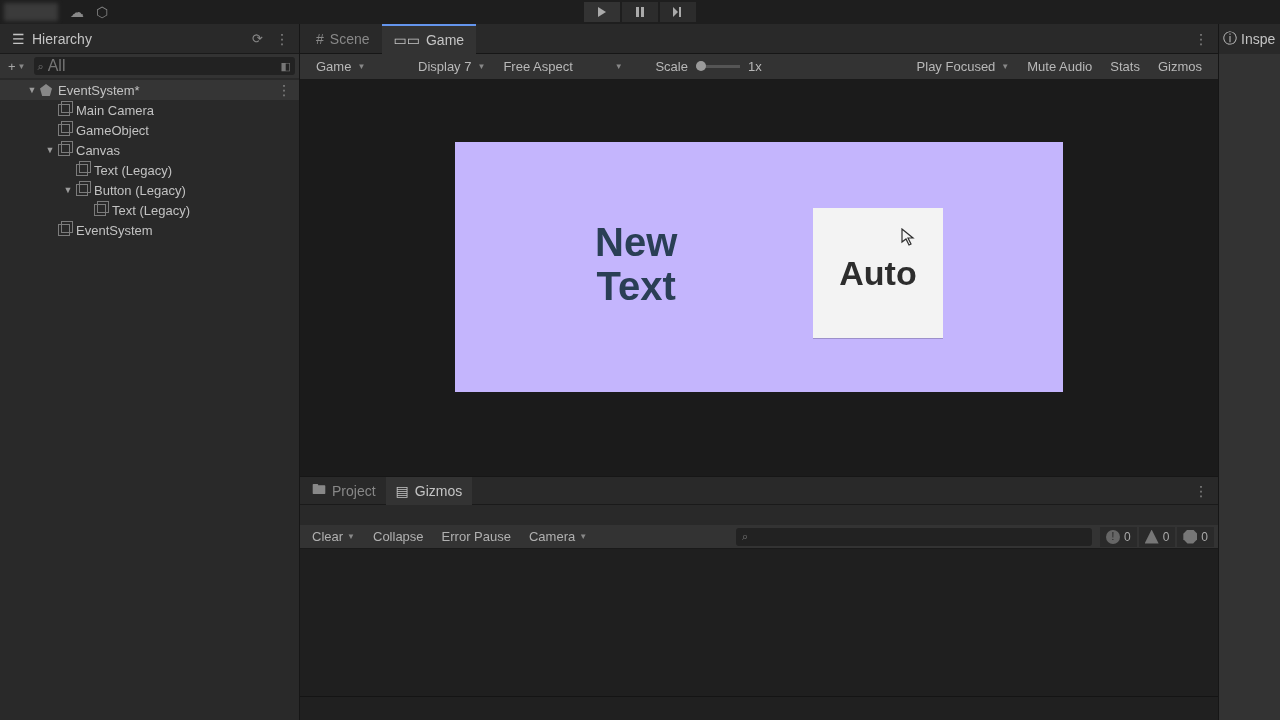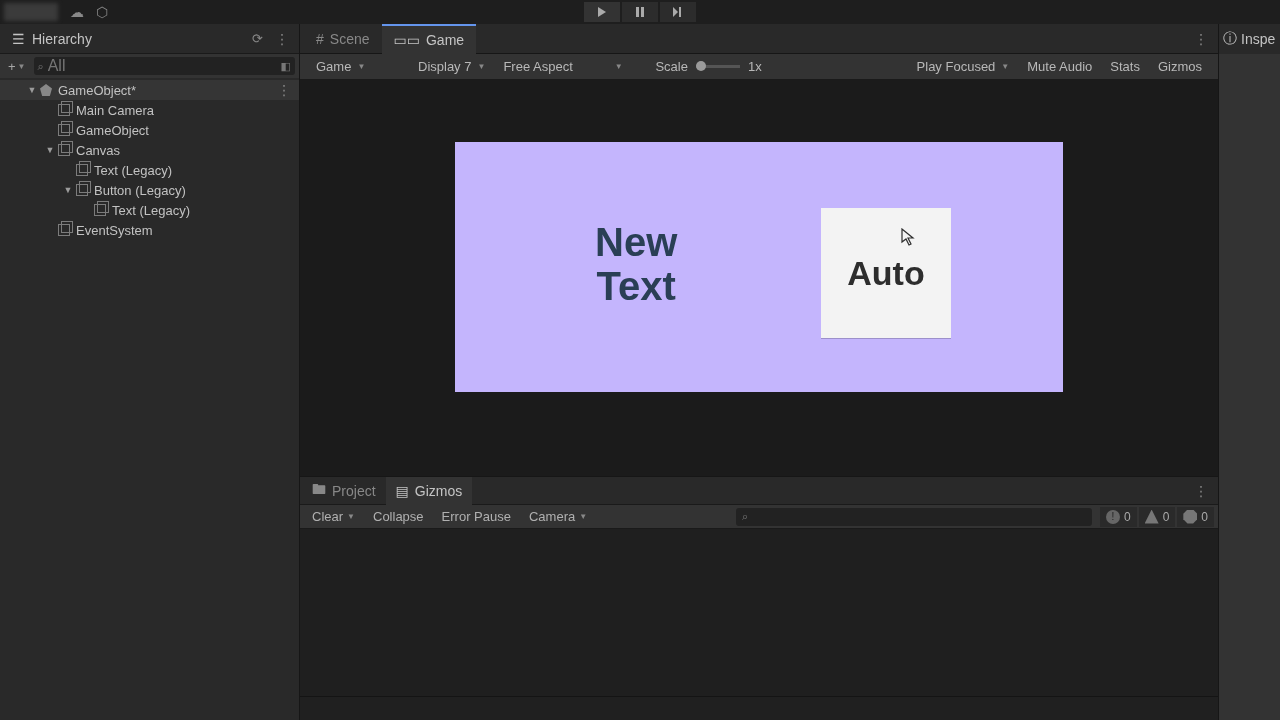--- a/index.html
+++ b/index.html
@@ -52,30 +52,30 @@
 .dd-wider { min-width: 150px; gap: 42px; }
 .scale-area { display: flex; align-items: center; gap: 8px; margin-left: 8px; }
 .scale-track { width: 44px; height: 3px; background: #555; position: relative; }
 .scale-knob { position: absolute; left: 0; top: -4px; width: 10px; height: 10px; border-radius: 50%; background: #9b9b9b; }
 .toolbar-spacer { flex: 1; }
 .toolbar-item { padding: 0 8px; color: #b8b8b8; cursor: pointer; }
 
 .game-view { flex: 1; background: #1b1b1b; display: flex; align-items: flex-start; justify-content: center; padding-top: 62px; position: relative; }
 .canvas-rect { width: 608px; height: 250px; background: #c4b5fd; position: relative; }
 .new-text { position: absolute; left: 140px; top: 78px; color: #2a3f55; font-size: 40px; font-weight: 600; line-height: 1.1; text-align: center; }
-.auto-btn { position: absolute; right: 112px; top: 66px; width: 130px; height: 130px; background: #f3f3f3; display: flex; align-items: center; justify-content: center; color: #2d2d2d; font-size: 34px; font-weight: bold; box-shadow: 0 1px 0 rgba(0,0,0,0.2); }
+.auto-btn { position: absolute; right: 120px; top: 66px; width: 130px; height: 130px; background: #f3f3f3; display: flex; align-items: center; justify-content: center; color: #2d2d2d; font-size: 34px; font-weight: bold; box-shadow: 0 1px 0 rgba(0,0,0,0.2); }
 .cursor { position: absolute; right: 148px; top: 86px; width: 14px; height: 18px; pointer-events: none; }
 .cursor svg { width: 100%; height: 100%; }
 
 .bottom-panel { height: 244px; background: #292929; display: flex; flex-direction: column; border-top: 1px solid #161616; }
 .bottom-tabs { height: 28px; background: #292929; display: flex; align-items: center; padding-left: 2px; border-bottom: 1px solid #1a1a1a; position: relative; }
 .bp-tab { padding: 0 10px; height: 28px; display: flex; align-items: center; gap: 6px; color: #888; font-size: 14px; cursor: pointer; }
 .bp-tab.active { background: #333; color: #c4c4c4; }
 
-.console-toolbar { height: 24px; background: #333; display: flex; align-items: center; padding: 0 4px; gap: 2px; border-bottom: 1px solid #1a1a1a; }
+.console-toolbar { height: 24px; background: #333; display: flex; align-items: center; padding: 0 4px; gap: 2px; border-bottom: 1px solid #1a1a1a; margin-top: 20px; }
 .ct-btn { padding: 0 8px; height: 20px; display: flex; align-items: center; gap: 4px; color: #b0b0b0; cursor: pointer; font-size: 13px; }
 .ct-spacer { flex: 1; }
 .ct-search { width: 356px; height: 18px; background: #222; border-radius: 3px; display: flex; align-items: center; padding: 0 6px; }
 .ct-counts { display: flex; gap: 2px; margin-left: 6px; }
 .ct-count { display: flex; align-items: center; gap: 4px; background: #2a2a2a; padding: 0 6px; height: 20px; color: #aaa; font-size: 12px; }
 .ct-count .ic { width: 14px; height: 14px; border-radius: 50%; background: #666; display: flex; align-items: center; justify-content: center; font-size: 10px; color: #222; }
 .ct-count .ic.warn { background: #777; clip-path: polygon(50% 0%, 100% 100%, 0% 100%); border-radius: 0; }
 .ct-count .ic.stop { background: #777; clip-path: polygon(30% 0%, 70% 0%, 100% 30%, 100% 70%, 70% 100%, 30% 100%, 0% 70%, 0% 30%); border-radius: 0; }
 
 .console-body { flex: 1; background: #1f1f1f; }
@@ -136,21 +136,21 @@
         <input type="text" placeholder="All" style="">
         <span class="search-ic">◧</span>
       </div>
     </div>
     <div class="tree">
       <div class="tree-row sel" style="padding-left:26px">
         <span class="tree-arrow">▼</span>
         <span class="tree-ic">
             <span class="unity-ic"></span>
           </span>
-        <span class="tree-label">GameObject*</span>
+        <span class="tree-label">EventSystem*</span>
         <span class="tree-dots">⋮</span>
       </div>
       <div class="tree-row" style="padding-left:56px">
         <span class="tree-ic">
             <span class="cube-ic"></span>
           </span>
         <span class="tree-label">Main Camera</span>
       </div>
       <div class="tree-row" style="padding-left:56px">
         <span class="tree-ic">

